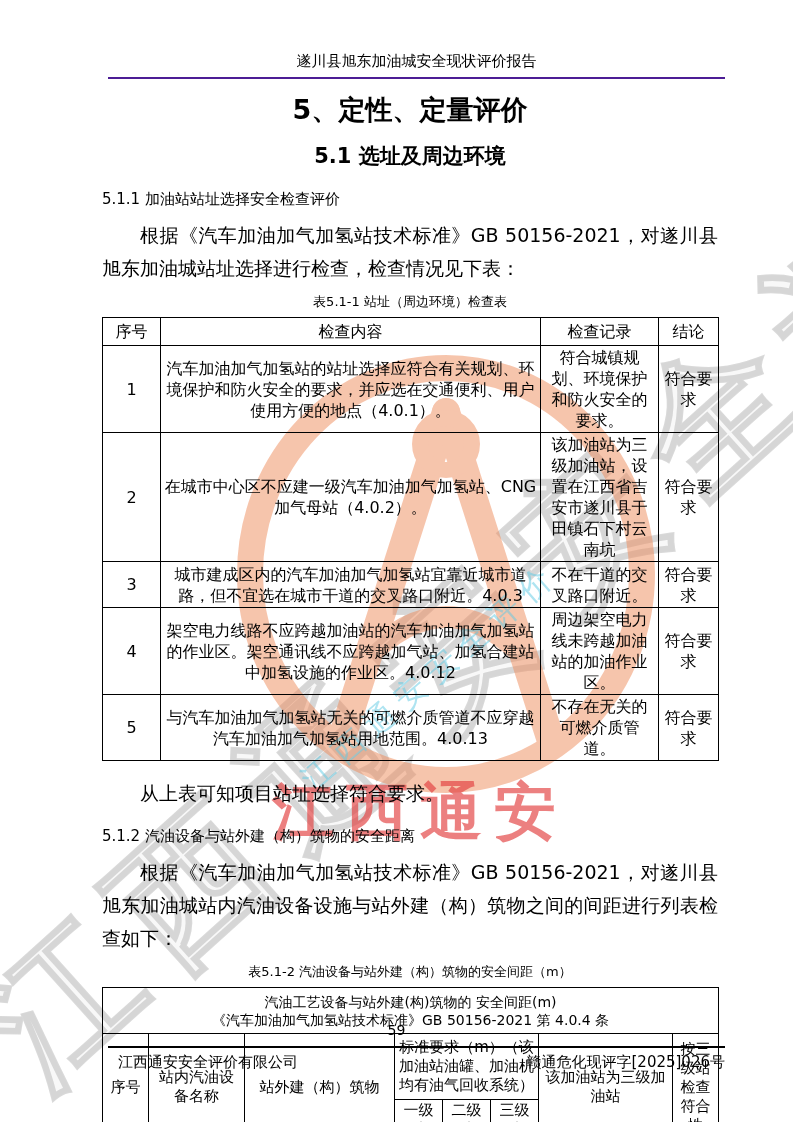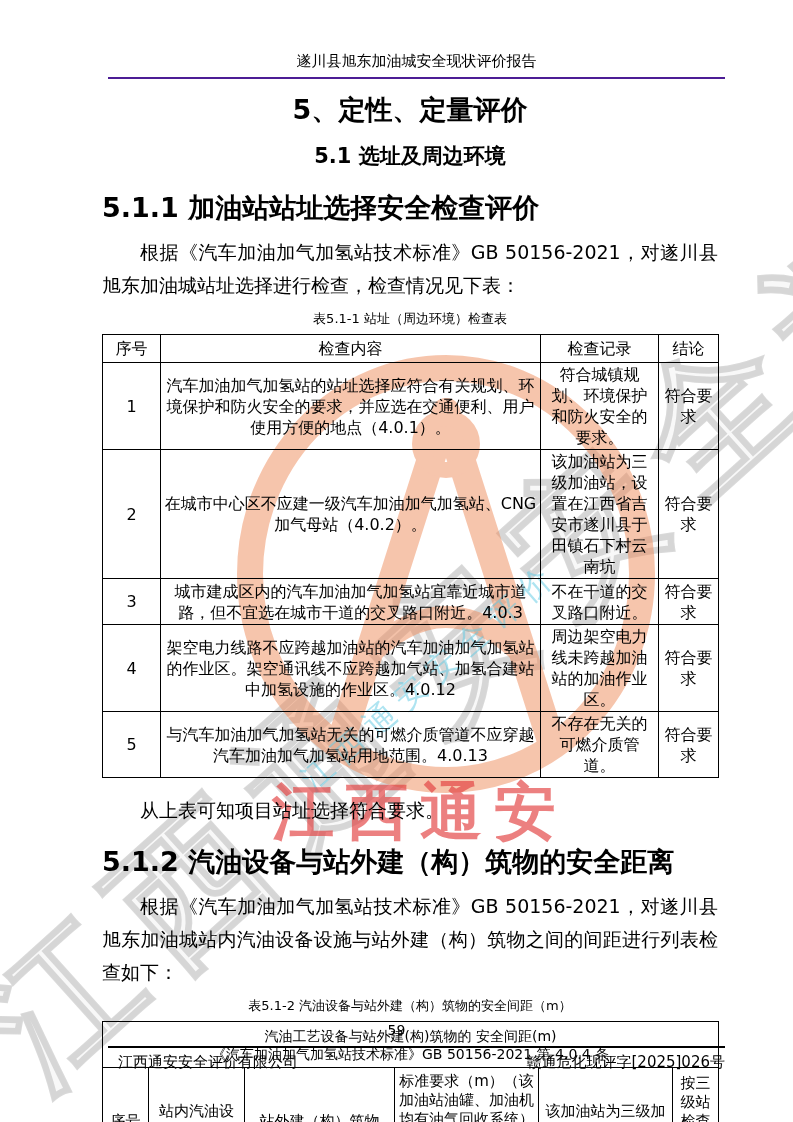--- a/index.html
+++ b/index.html
@@ -45,21 +45,21 @@
   .page-footer { position: absolute; left: 0; right: 0; top: 1022px; z-index: 2; }
   .page-num { text-align: center; font-size: 14px; margin-bottom: 8px; }
   .footer-rule { margin: 0 68px 0 108px; border-top: 2px solid #000; padding-top: 5px;
     display: flex; justify-content: space-between; font-size: 15px; }
   .footer-left { padding-left: 10px; }
 
   
   .content { position: absolute; left: 102px; top: 86px; width: 616px; z-index: 1; }
   .main-title { text-align: center; font-size: 27px; font-weight: bold; margin: 6px 0 14px 0; }
   .h-51  { font-size: 21px; font-weight: bold; margin: 14px 0 0 0; text-align: center; }
-  .h-sub { font-size: 27px; font-weight: bold; margin: 20px 0 0 0; }
+  .h-sub { font-size: 15px; font-weight: normal; margin: 20px 0 0 0; }
   .para { font-size: 19px; line-height: 33px; text-indent: 2em; text-align: justify; margin-top: 10px; }
   .tbl-caption { text-align: center; font-size: 13px; margin: 8px 0 6px 0; }
 
   table { border-collapse: collapse; table-layout: fixed; width: 616px; }
   td, th { border: 1px solid #000; font-weight: normal; text-align: center;
            vertical-align: middle; padding: 1px 3px; }
   .t1 td, .t1 th { font-size: 16px; line-height: 21px; }
   .t1 .h-row th { height: 28px; }
   .t1 .r1 td { height: 60px; }
   .t1 .r2 td { height: 110px; }

